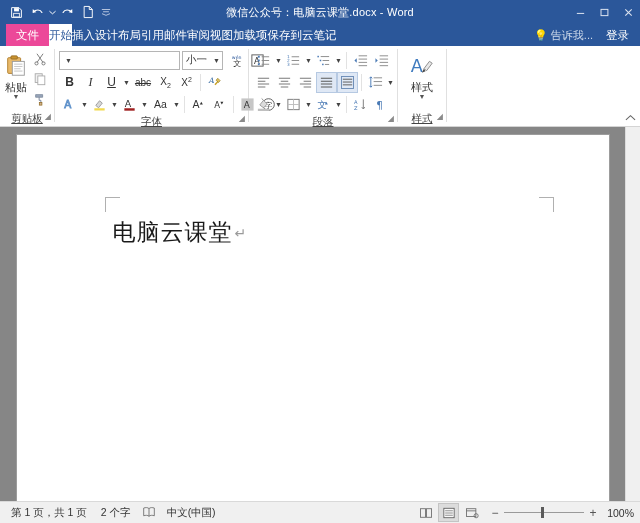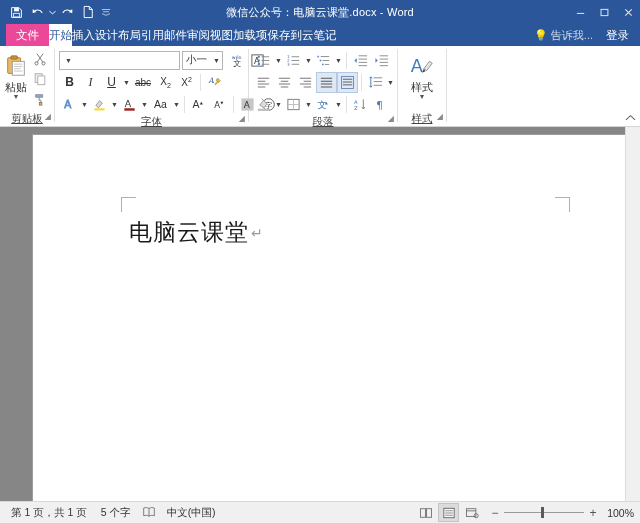--- a/index.html
+++ b/index.html
@@ -61,21 +61,21 @@
   .fund{font-size:12px;color:#333;text-decoration:underline;}
   .fstrk{font-size:10px;color:#333;text-decoration:line-through;}
   .fsub,.fsup{font-size:10px;color:#333;}
   .fsub sub,.fsup sup{font-size:7px;}
   .glyph-txt{font-size:10.5px;color:#333;}
 
   .collapse{position:absolute;right:4px;bottom:2px;font-size:9px;color:#666;}
 
   
   .docarea{flex:1;background:#868686;position:relative;overflow:hidden;display:flex;}
-  .page-wrap{flex:1;display:flex;justify-content:flex-end;padding-top:8px;}
+  .page-wrap{flex:1;display:flex;justify-content:center;padding-top:8px;}
   .page{width:592px;background:#fff;position:relative;box-shadow:0 0 0 1px #9c9c9c;}
   .mark{position:absolute;width:14px;height:14px;}
   .mark.tl{left:88px;top:62px;border-left:1px solid #b0b0b0;border-top:1px solid #b0b0b0;}
   .mark.tr{right:55px;top:62px;border-right:1px solid #b0b0b0;border-top:1px solid #b0b0b0;}
   .doctext{position:absolute;left:96px;top:82px;font-size:23px;color:#1a1a1a;font-family:"DejaVu Sans","Liberation Sans",sans-serif;letter-spacing:1px;white-space:nowrap;}
   .pilcrow{color:#9a9a9a;font-size:14px;vertical-align:2px;margin-left:2px;}
 
   .vscroll{width:14px;background:#f0f0f0;border-left:1px solid #dcdcdc;position:relative;}
   .vthumb{position:absolute;left:1px;right:1px;top:2px;height:0;background:#cdcdcd;}
 
@@ -511,21 +511,21 @@
         </div>
       </div>
     </div>
     <div class="vscroll">
       <div class="vthumb"></div>
     </div>
   </div>
 
   <div class="status">
     <div class="st">第 1 页，共 1 页</div>
-    <div class="st">5 个字</div>
+    <div class="st">2 个字</div>
     <div class="st" style="padding:0 4px">
       <svg width="14" height="12" viewBox="0 0 16 14">
           <path d="M8 3C6.5 1.6 4 1.6 1.8 2.4v9C4 10.6 6.5 10.6 8 12c1.5-1.4 4-1.4 6.2-0.6v-9C12 1.6 9.5 1.6 8 3z" fill="none" stroke="#6a6a6a" stroke-width="1"></path>
           <path d="M8 3v9" stroke="#6a6a6a" stroke-width="1"></path>
         </svg>
     </div>
     <div class="st">中文(中国)</div>
     <div class="st-right">
       <div class="vbtn">
         <svg width="14" height="12" viewBox="0 0 16 14">

